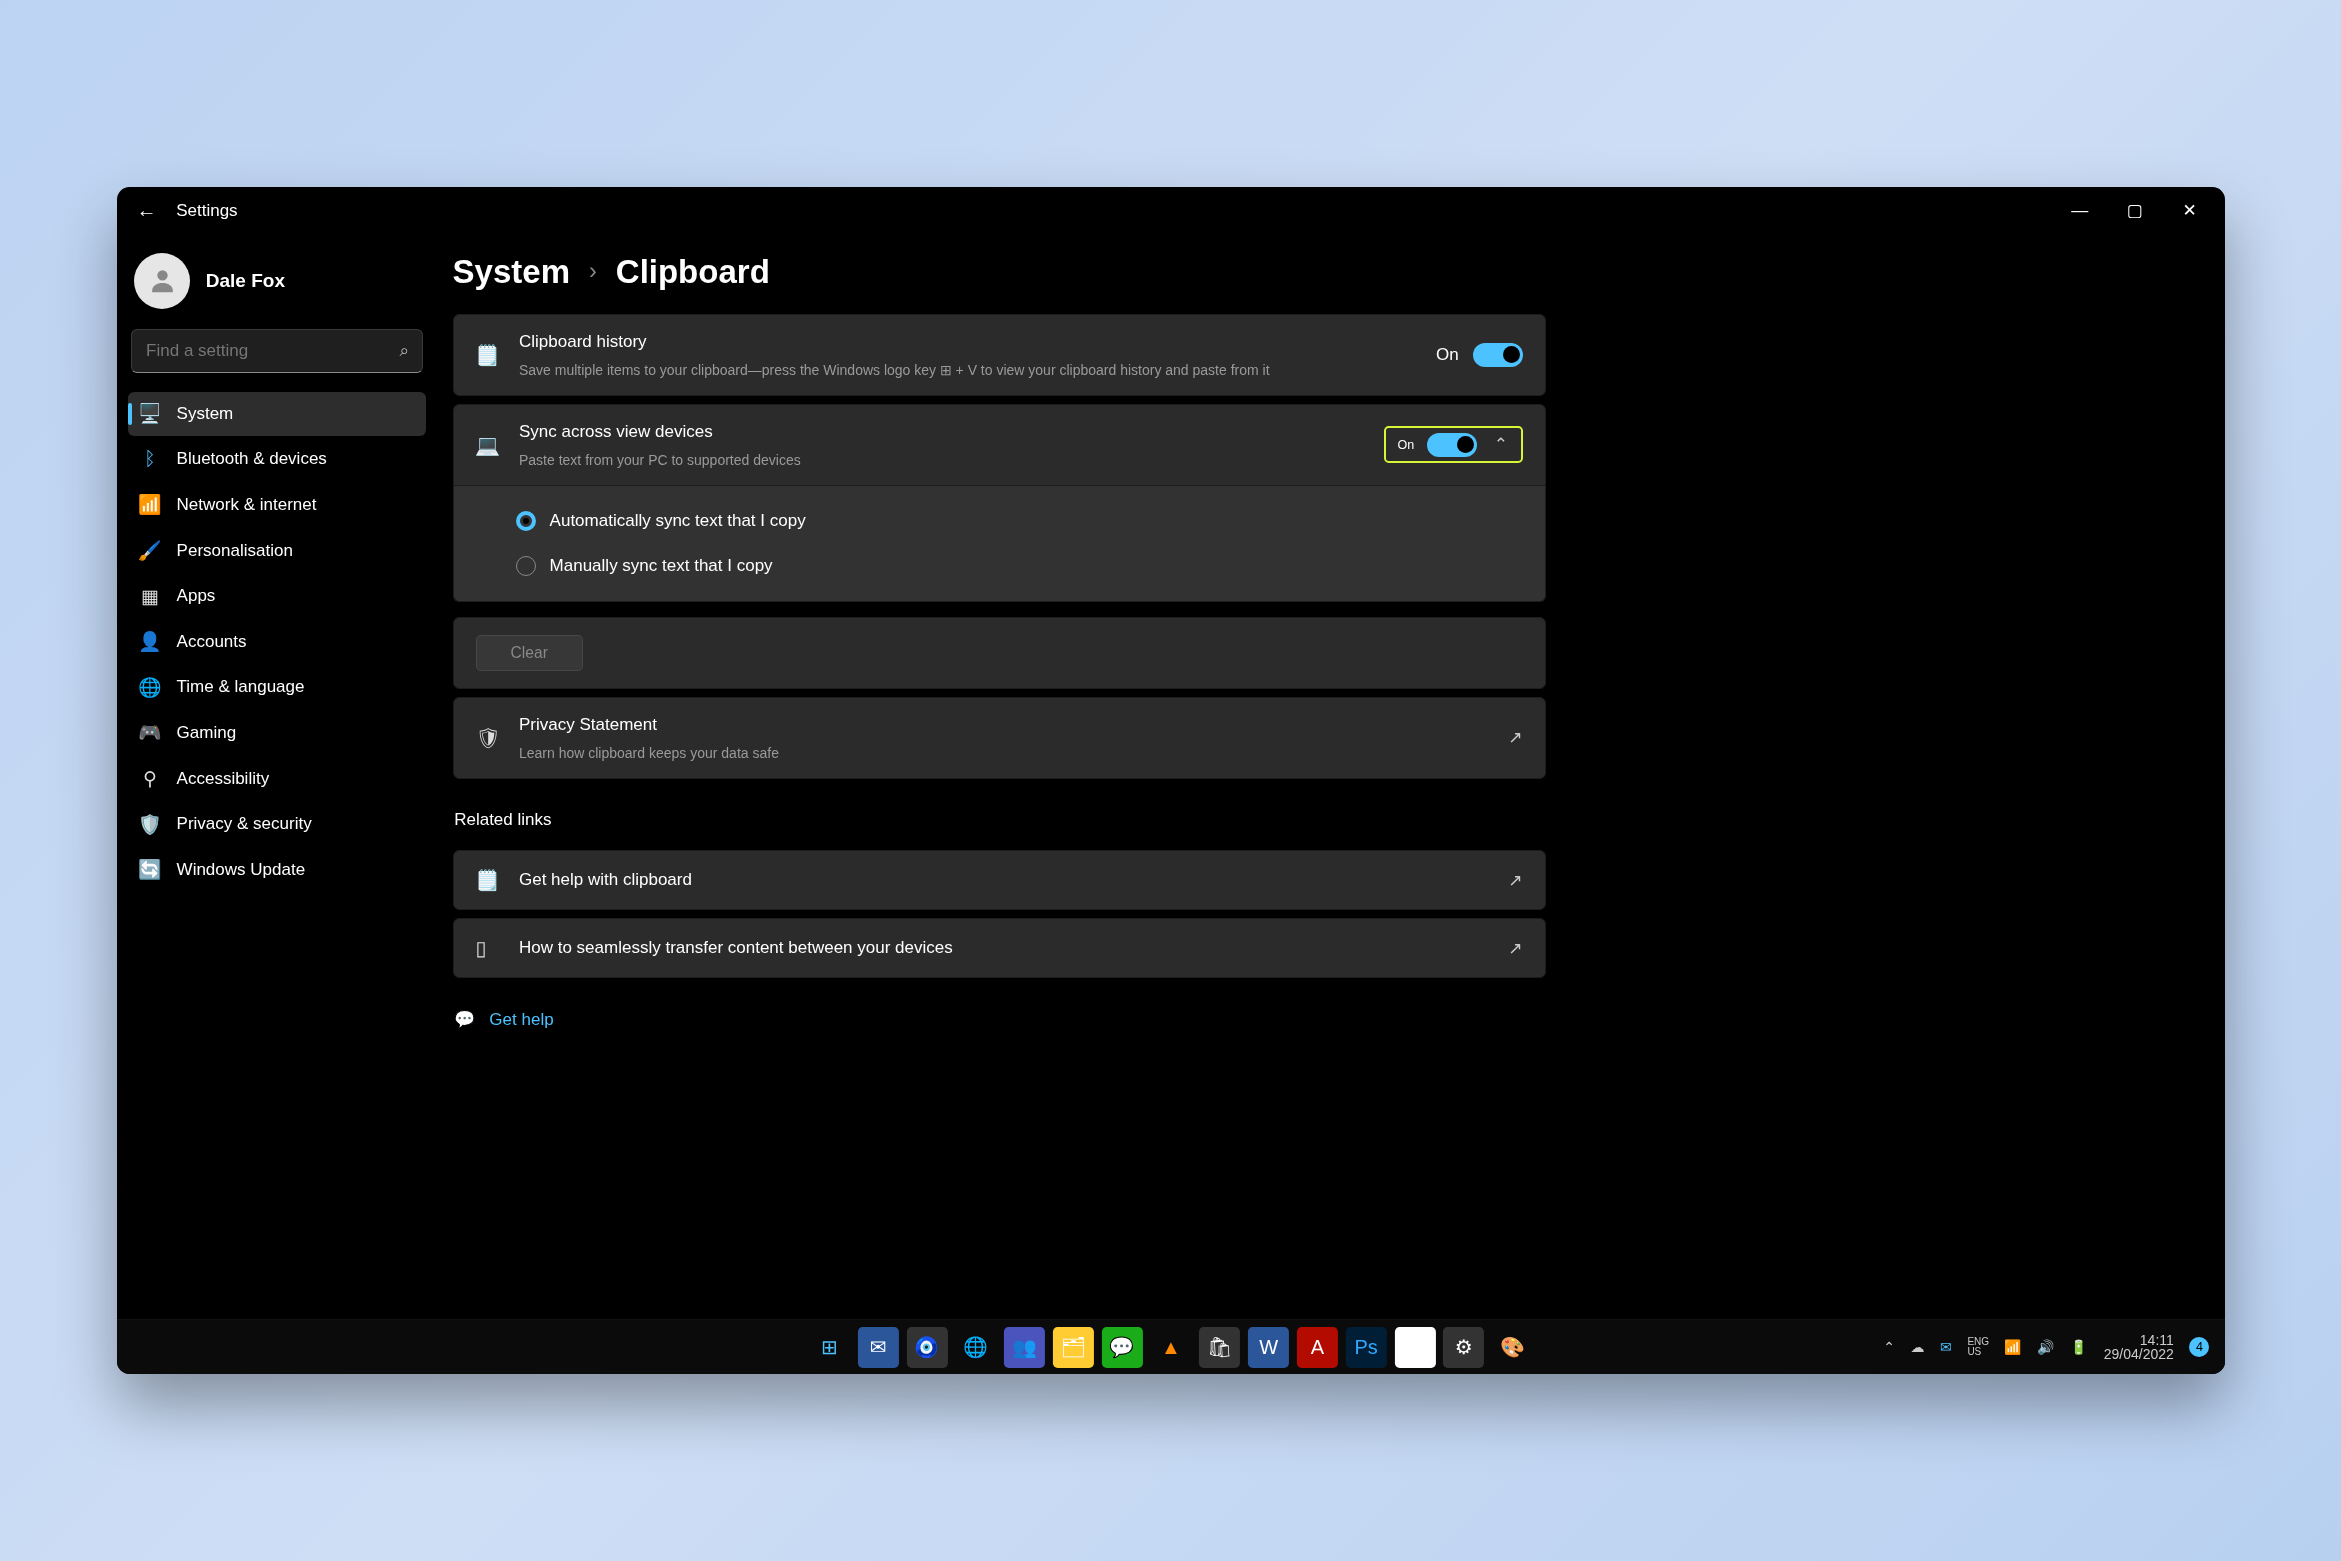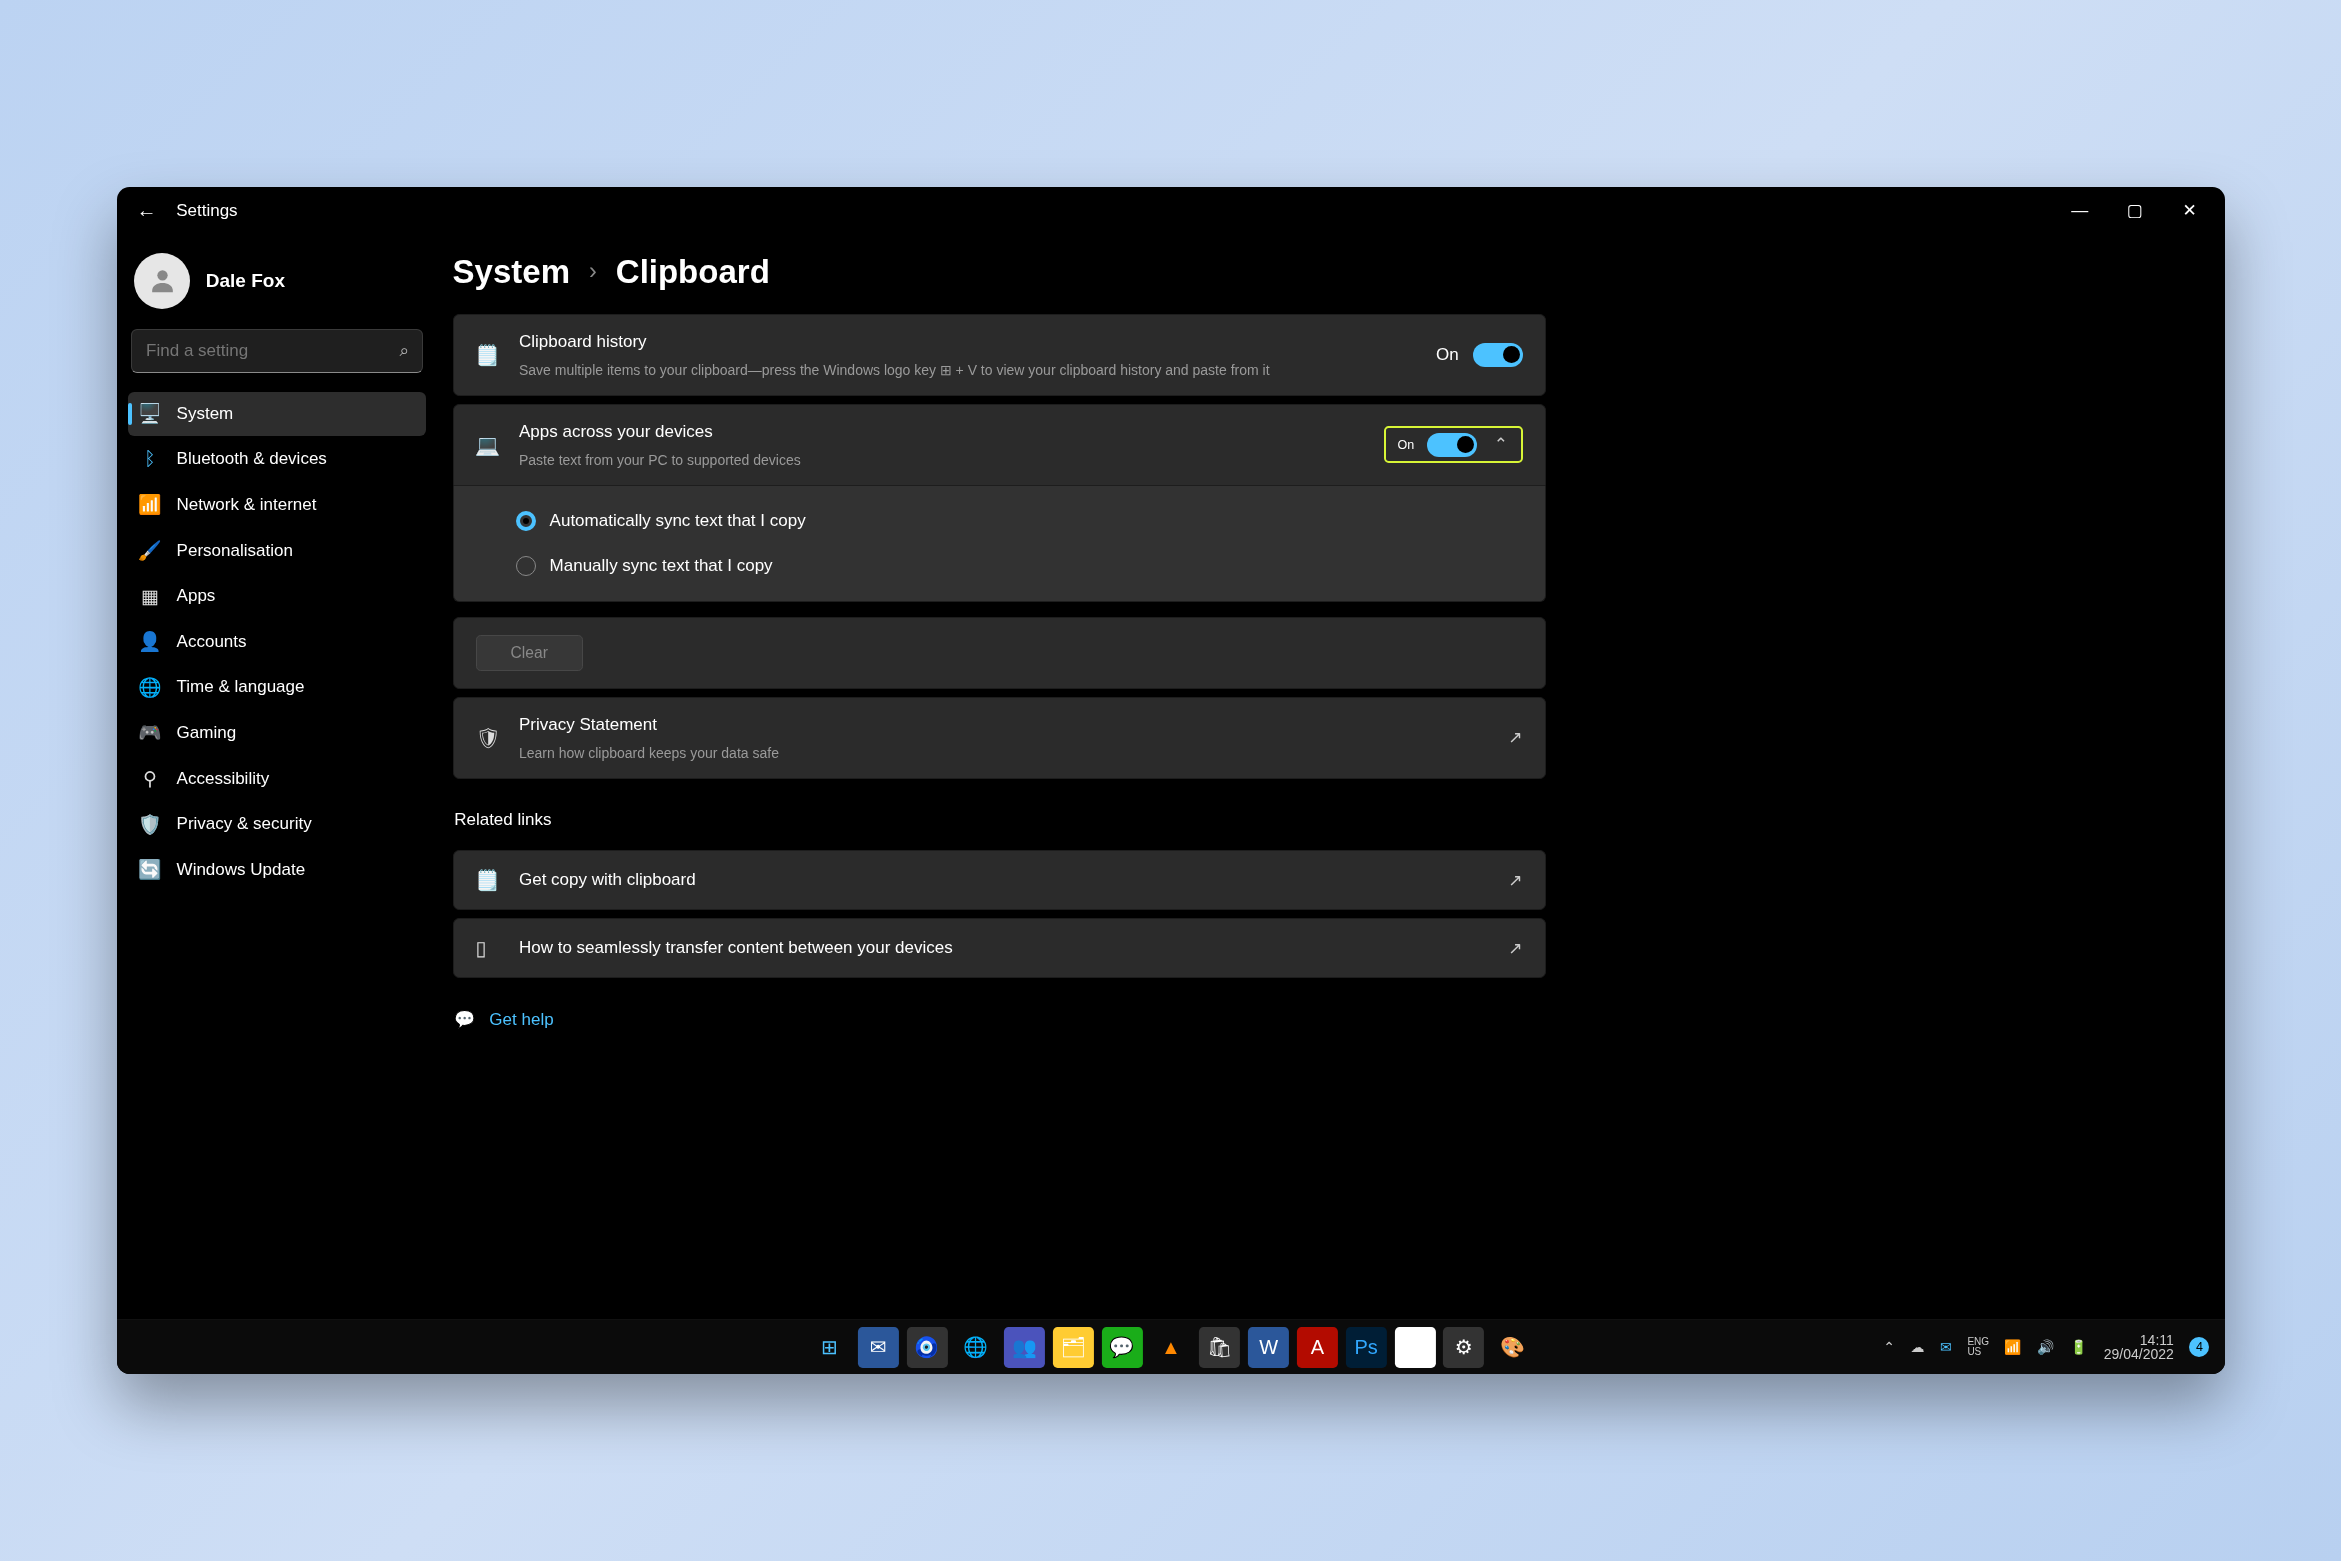--- a/index.html
+++ b/index.html
@@ -178,21 +178,21 @@
             <span>On</span>
             <div class="toggle">
                 <div class="knob"></div>
               </div>
           </div>
         </div>
 
         <div class="card" style="border-radius:6.2px 6.2px 0 0;">
           <div class="cicon">💻</div>
           <div class="ctext">
-            <div class="ctitle">Apps across your devices</div>
+            <div class="ctitle">Sync across view devices</div>
             <div class="cdesc">Paste text from your PC to supported devices</div>
           </div>
           <div class="highlight">
             <span>On</span>
             <div class="toggle">
                 <div class="knob"></div>
               </div>
             <span class="chev">⌃</span>
           </div>
         </div>
@@ -221,21 +221,21 @@
             <div class="ctitle">Privacy Statement</div>
             <div class="cdesc">Learn how clipboard keeps your data safe</div>
           </div>
           <span class="link-out">↗</span>
         </div>
 
         <div class="section-head">Related links</div>
         <div class="card">
           <div class="cicon">🗒️</div>
           <div class="ctext">
-              <div class="ctitle">Get copy with clipboard</div>
+              <div class="ctitle">Get help with clipboard</div>
             </div>
           <span class="link-out">↗</span>
         </div>
         <div class="card">
           <div class="cicon">▯</div>
           <div class="ctext">
               <div class="ctitle">How to seamlessly transfer content between your devices</div>
             </div>
           <span class="link-out">↗</span>
         </div>

